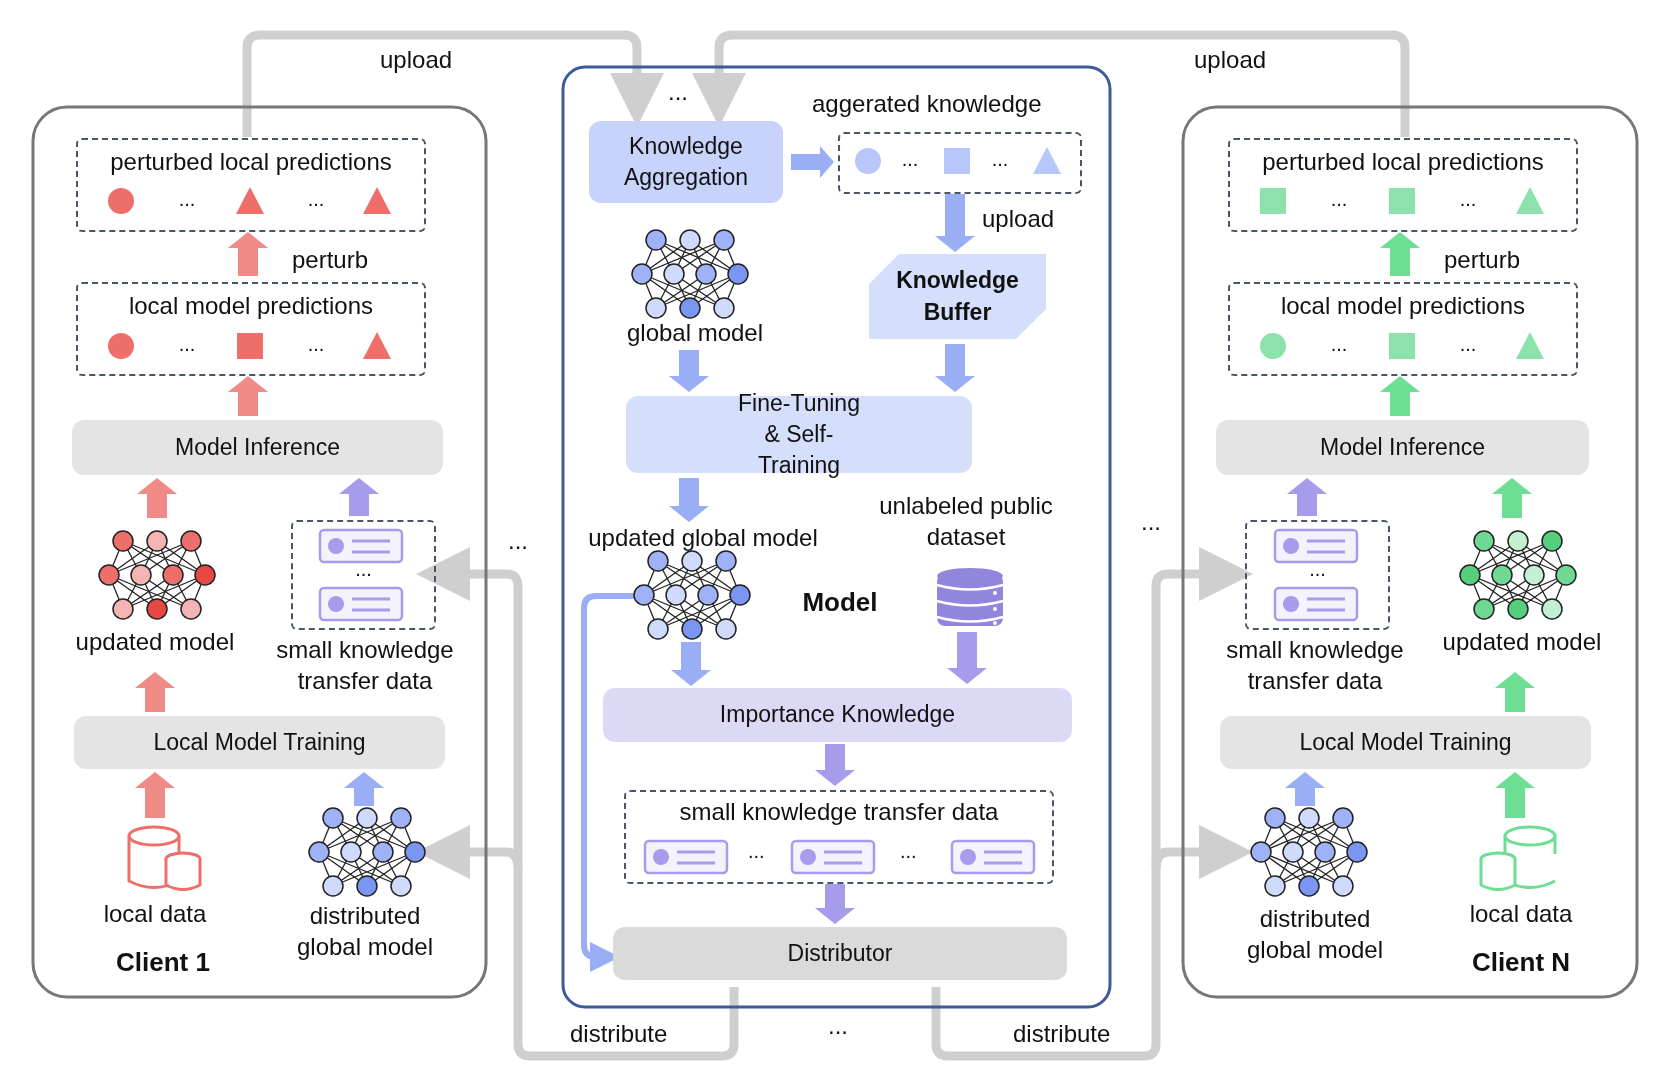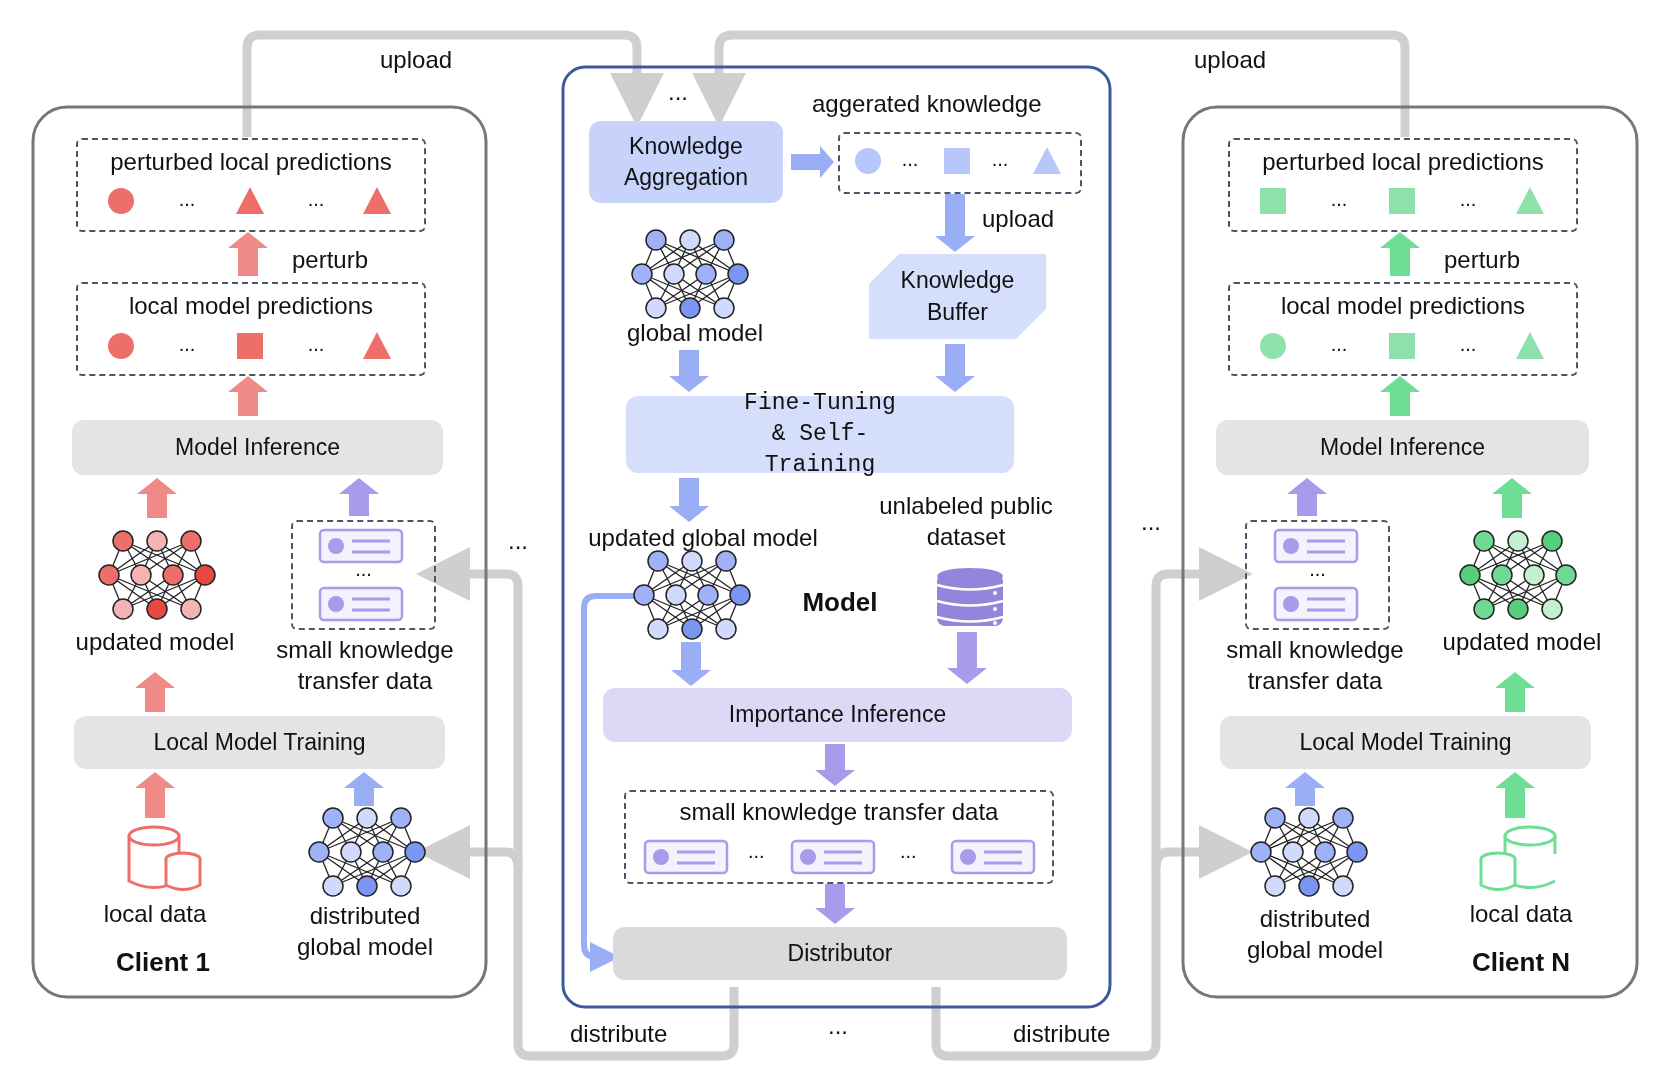--- a/index.html
+++ b/index.html
@@ -430,24 +430,24 @@
 <div class="t" style="left:570px;top:1018px;">distribute</div>
 <div class="t" style="left:1013px;top:1018px;">distribute</div>
 <div class="t" style="left:828px;top:1010px;">...</div>
 <div class="t" style="left:508px;top:525px;">...</div>
 <div class="t" style="left:1141px;top:506px;">...</div>
 
 <div class="box blue1" style="left:589px;top:121px;width:194px;height:82px;white-space:normal;padding:0 22px;box-sizing:border-box;">Knowledge Aggregation</div>
 <div class="t" style="left:812px;top:88px;">aggerated knowledge</div>
 <div class="dash" style="left:838px;top:132px;width:240px;height:58px;"></div>
 <div class="t" style="left:982px;top:203px;">upload</div>
-<div class="buf" style="left:869px;top:254px;width:177px;height:85px;padding:0 30px;box-sizing:border-box;">Knowledge Buffer</div>
+<div class="buf" style="left:869px;top:254px;width:177px;height:85px;padding:0 30px;box-sizing:border-box;font-weight:bold;">Knowledge Buffer</div>
 <div class="t" style="left:610px;top:317px;width:170px;">global model</div>
-<div class="box blue2" style="left:626px;top:396px;width:388px;height:77px;white-space:normal;padding:0 110px;box-sizing:border-box;font-family:Liberation Mono, monospace;">Fine-Tuning &amp; Self-Training</div>
+<div class="box blue2" style="left:626px;top:396px;width:346px;height:77px;white-space:normal;padding:0 110px;box-sizing:border-box;">Fine-Tuning &amp; Self-Training</div>
 <div class="t" style="left:578px;top:522px;width:250px;">updated global model</div>
 <div class="t" style="left:866px;top:490px;width:200px;white-space:normal;">unlabeled public dataset</div>
 <div class="t bold" style="left:790px;top:586px;width:100px;">Model</div>
-<div class="box lav" style="left:603px;top:688px;width:469px;height:54px;">Importance Inference</div>
+<div class="box lav" style="left:603px;top:688px;width:469px;height:54px;">Importance Knowledge</div>
 <div class="dash" style="left:624px;top:790px;width:426px;height:90px;"></div>
 <div class="t" style="left:624px;top:796px;width:430px;">small knowledge transfer data</div>
 <div class="t" style="left:748px;top:838px;font-size:20px;">...</div>
 <div class="t" style="left:900px;top:838px;font-size:20px;">...</div>
 <div class="box dist" style="left:613px;top:927px;width:454px;height:53px;">Distributor</div>
 
 </body></html>

